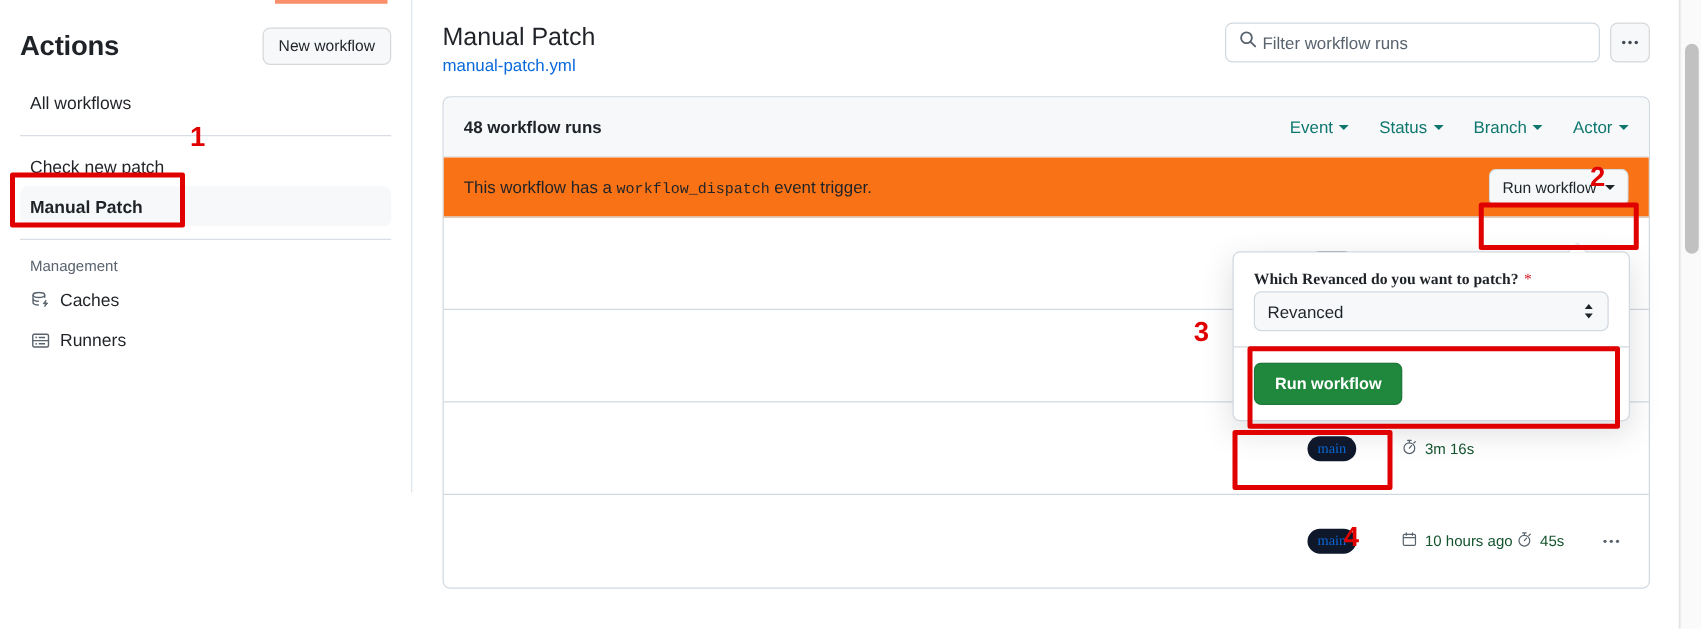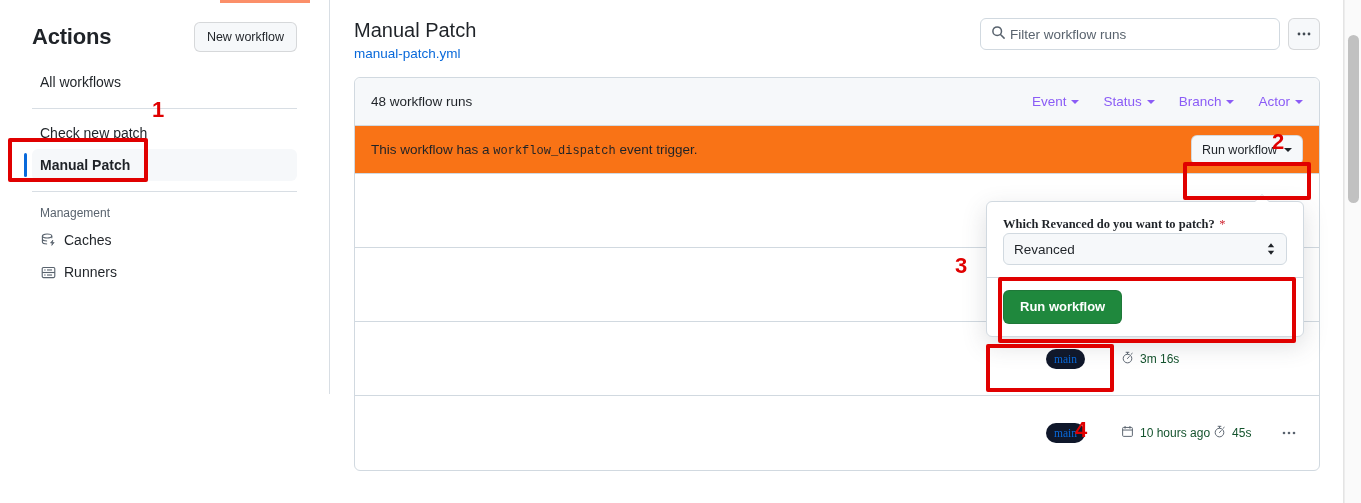--- a/index.html
+++ b/index.html
@@ -15,21 +15,21 @@
   
   .top-progress {
     position: absolute; left: 220px; top: 0px; width: 90px; height: 3px;
     background: #fb8f69; z-index: 60;
   }
 
   
   .sidebar {
     position: absolute; left: 0; top: 0; width: 330px; height: 394px;
     background: #fff; border-right: 1px solid #d8dee4;
-    padding: 0 32px;
+    padding: 0 16px;
   }
   .sb-head {
     display: flex; align-items: center; justify-content: space-between;
     padding: 22px 0 0 0;
   }
   .sb-title { font-size: 22px; font-weight: 700; letter-spacing: -0.2px; color:#1f2328; }
   .new-wf-btn {
     font-size: 12.5px; color: #1f2328; background: #f6f8fa;
     border: 1px solid rgba(31,35,40,0.15); border-radius: 6px;
     padding: 5px 12px; line-height: 18px; white-space: nowrap;
@@ -83,24 +83,24 @@
   
   .runs-panel {
     margin-top: 15px; border: 1px solid #d1d9e0; border-radius: 6px;
     overflow: visible; background: #fff; position: relative;
   }
   .runs-header {
     display: flex; align-items: center; justify-content: space-between;
     background: #f6f8fa; border-bottom: 1px solid #d1d9e0;
     height: 48px; padding: 0 16px; border-radius: 6px 6px 0 0;
   }
-  .runs-count { font-size: 13.5px; font-weight: 400; color: #1f2328; }
+  .runs-count { font-size: 13.5px; font-weight: 700; color: #1f2328; }
   .runs-filters { display: flex; align-items: center; gap: 24px; }
   .filter-link {
-    font-size: 13.5px; color: #8b5cf6; cursor: pointer;
+    font-size: 13.5px; color: #0f766e; cursor: pointer;
     display: inline-flex; align-items: center; gap: 5px;
   }
   .caret { width: 0; height: 0; border-left: 4px solid transparent;
            border-right: 4px solid transparent; border-top: 4px solid currentColor; }
 
   .dispatch-banner {
     background: #f97316; border-bottom: 1px solid #d1d9e0;
     height: 48px; display: flex; align-items: center; justify-content: space-between;
     padding: 0 16px; position: relative;
   }

